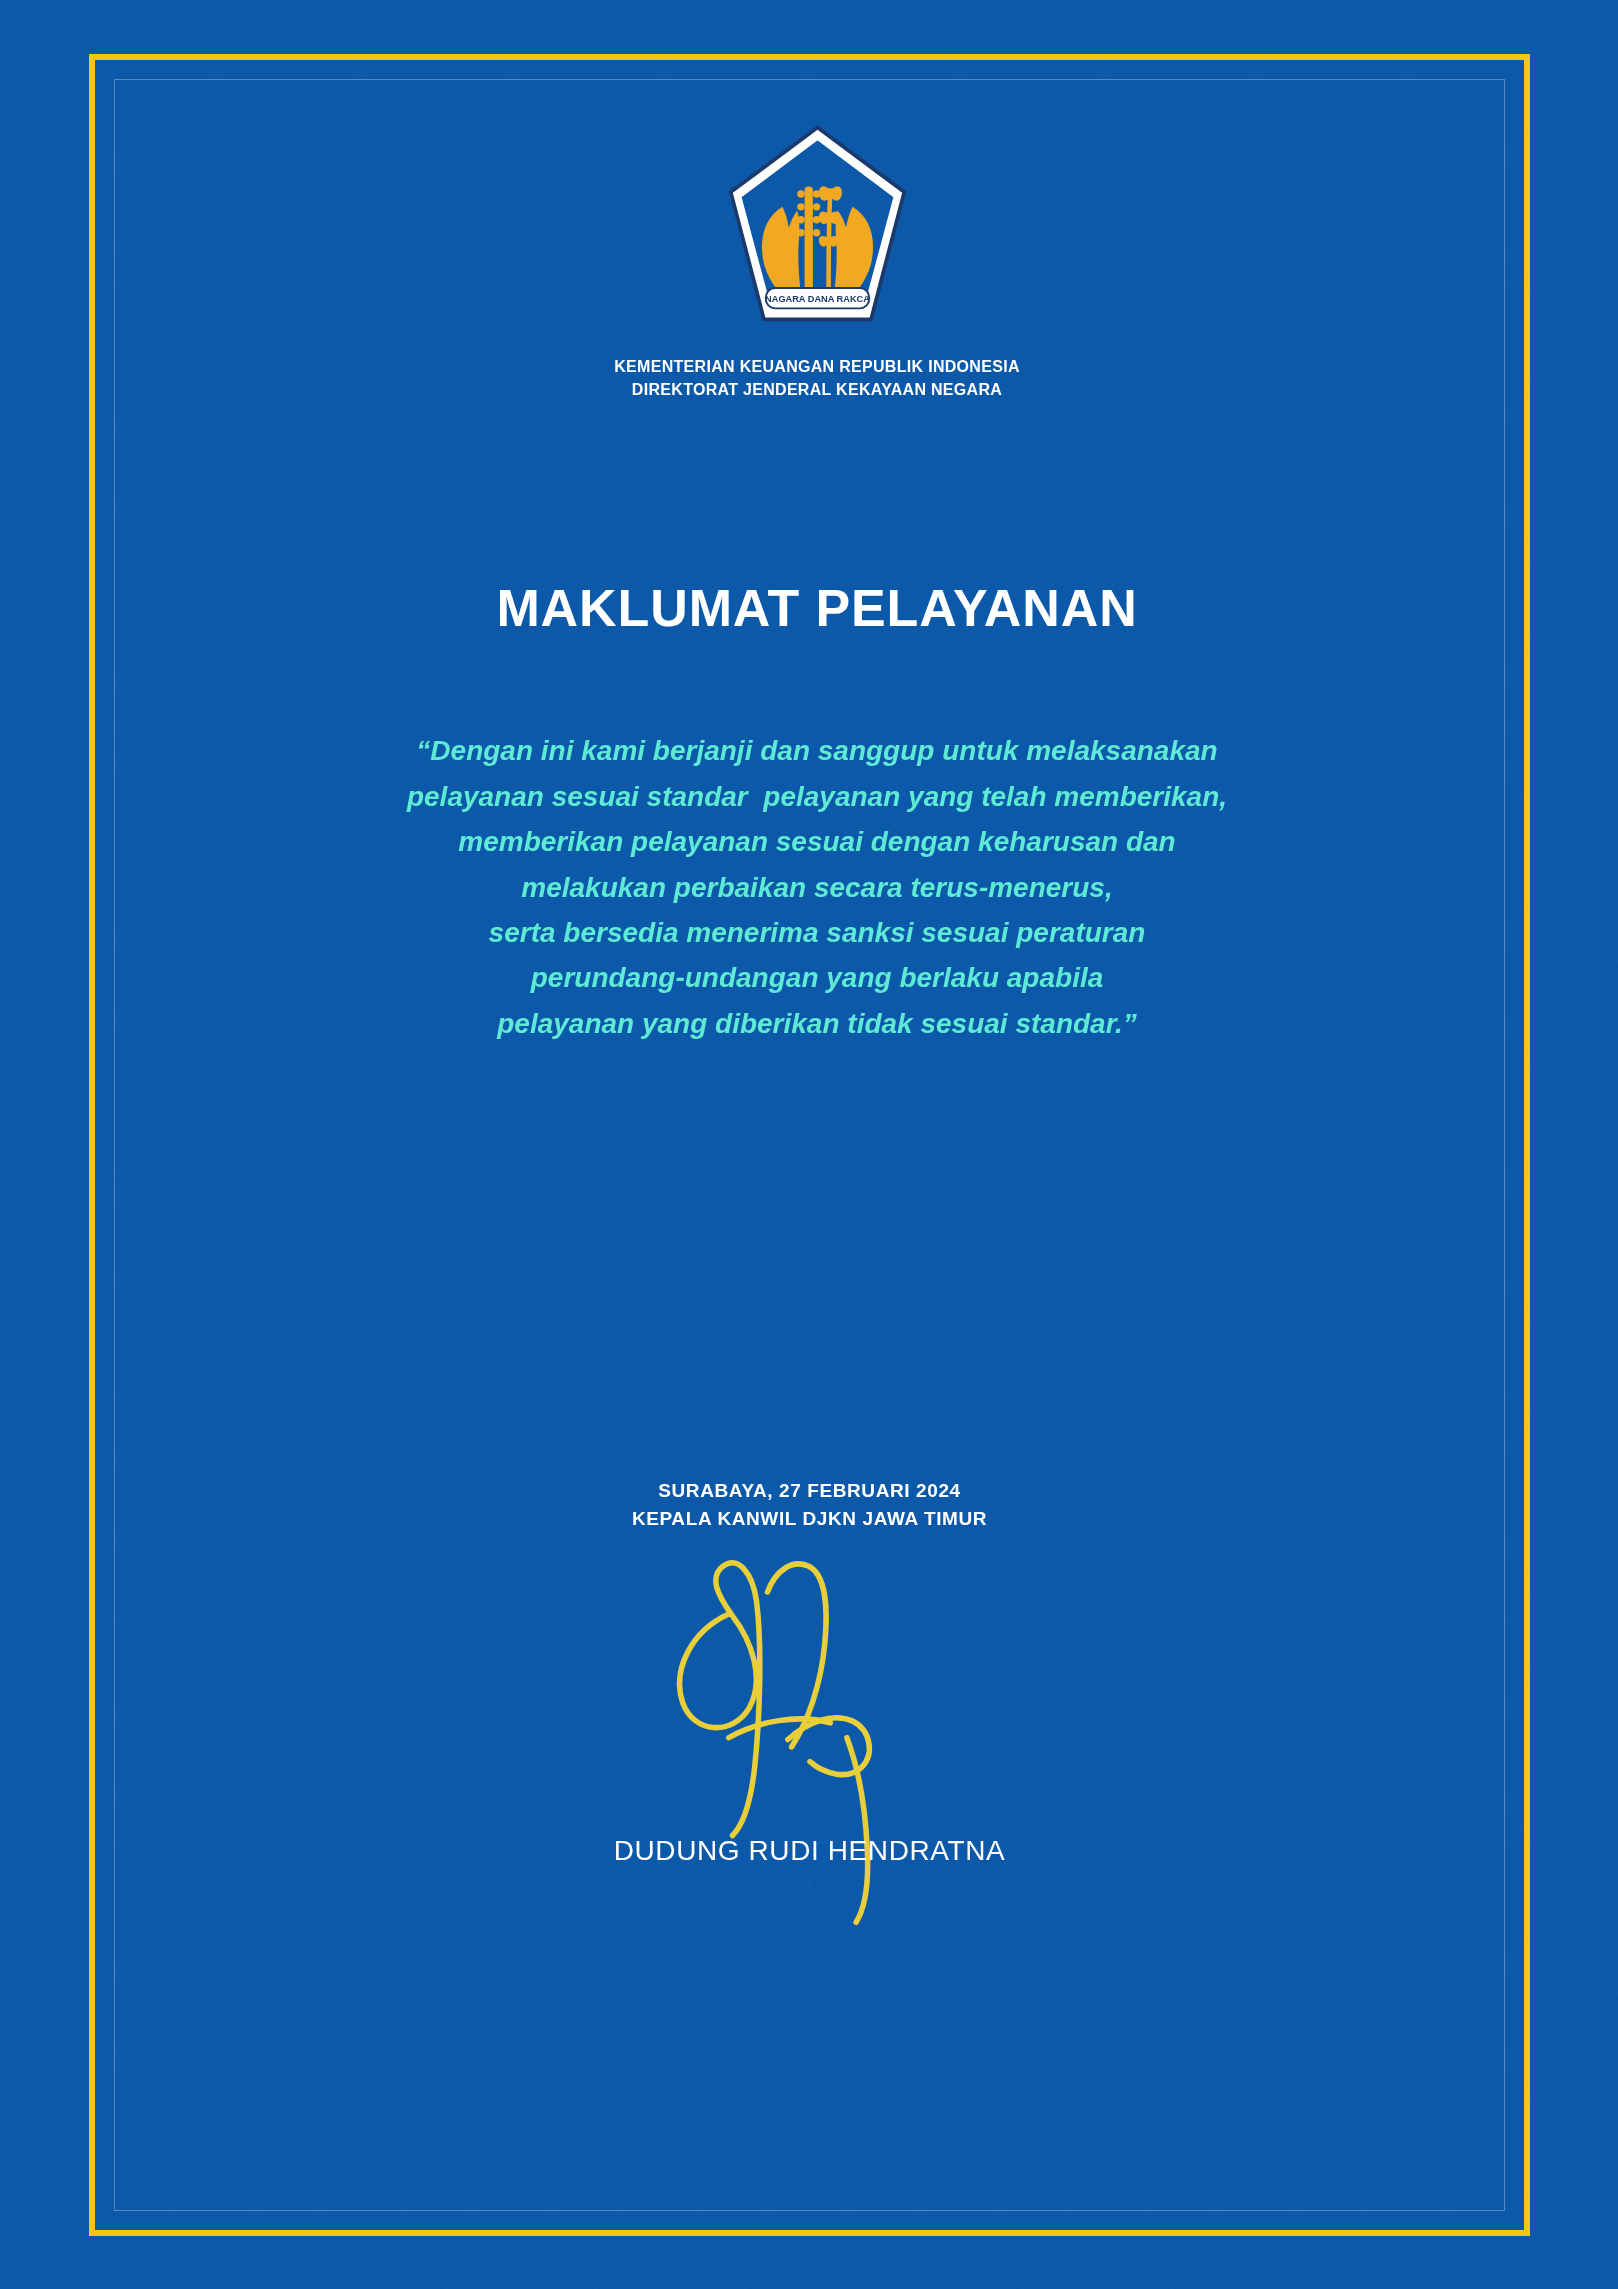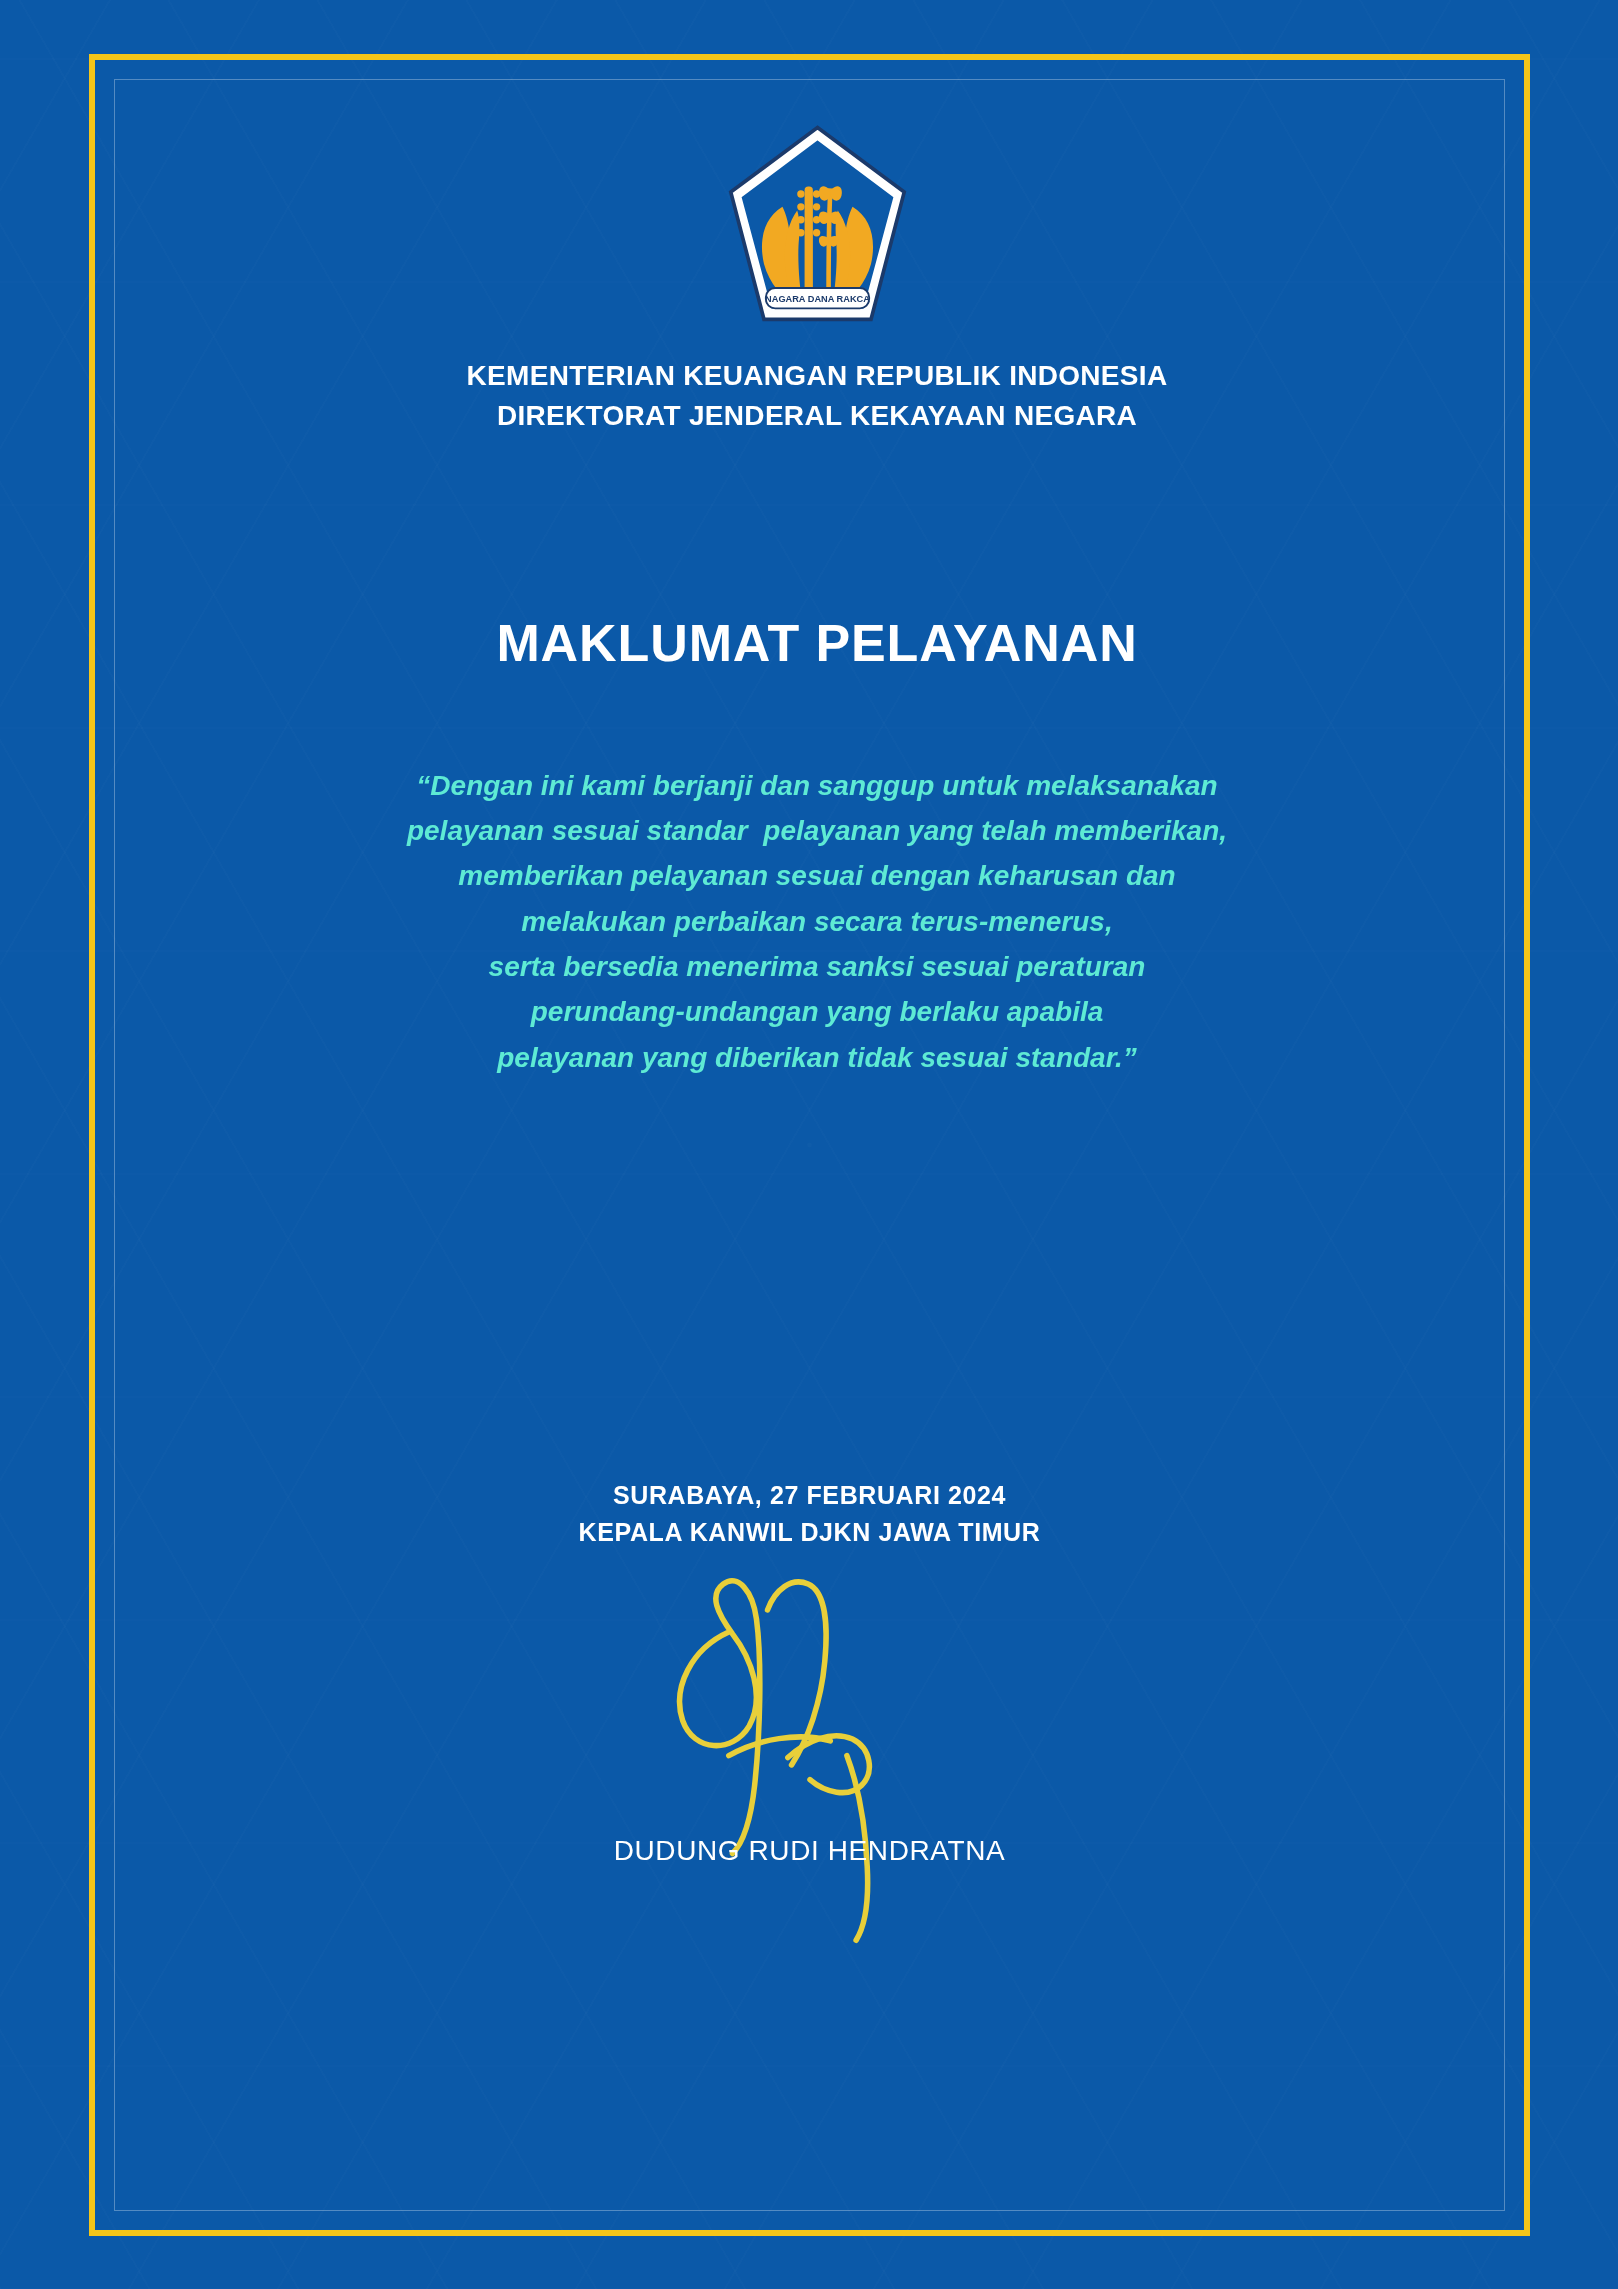--- a/index.html
+++ b/index.html
@@ -66,21 +66,21 @@
   .logo-wrap {
     margin-top: 122px;
     width: 185px;
     height: 214px;
   }
 
   .ministry {
     margin-top: 20px;
     text-align: center;
     color: #ffffff;
-    font-size: 28px;
+    font-size: 16px;
     font-weight: bold;
     letter-spacing: 0.3px;
     line-height: 1.42;
   }
 
   .title {
     margin-top: 177px;
     color: #ffffff;
     font-size: 52px;
     font-weight: bold;
@@ -105,21 +105,21 @@
 
   .signature-block {
     position: absolute;
     left: 0;
     right: 0;
     top: 1477px;
     text-align: center;
   }
   .place-date, .position {
     color: #ffffff;
-    font-size: 25px;
+    font-size: 19px;
     font-weight: bold;
     letter-spacing: 0.6px;
     line-height: 1.48;
   }
 
   .signature-area {
     position: relative;
     height: 249px;
     margin-top: 3.7px;
   }

